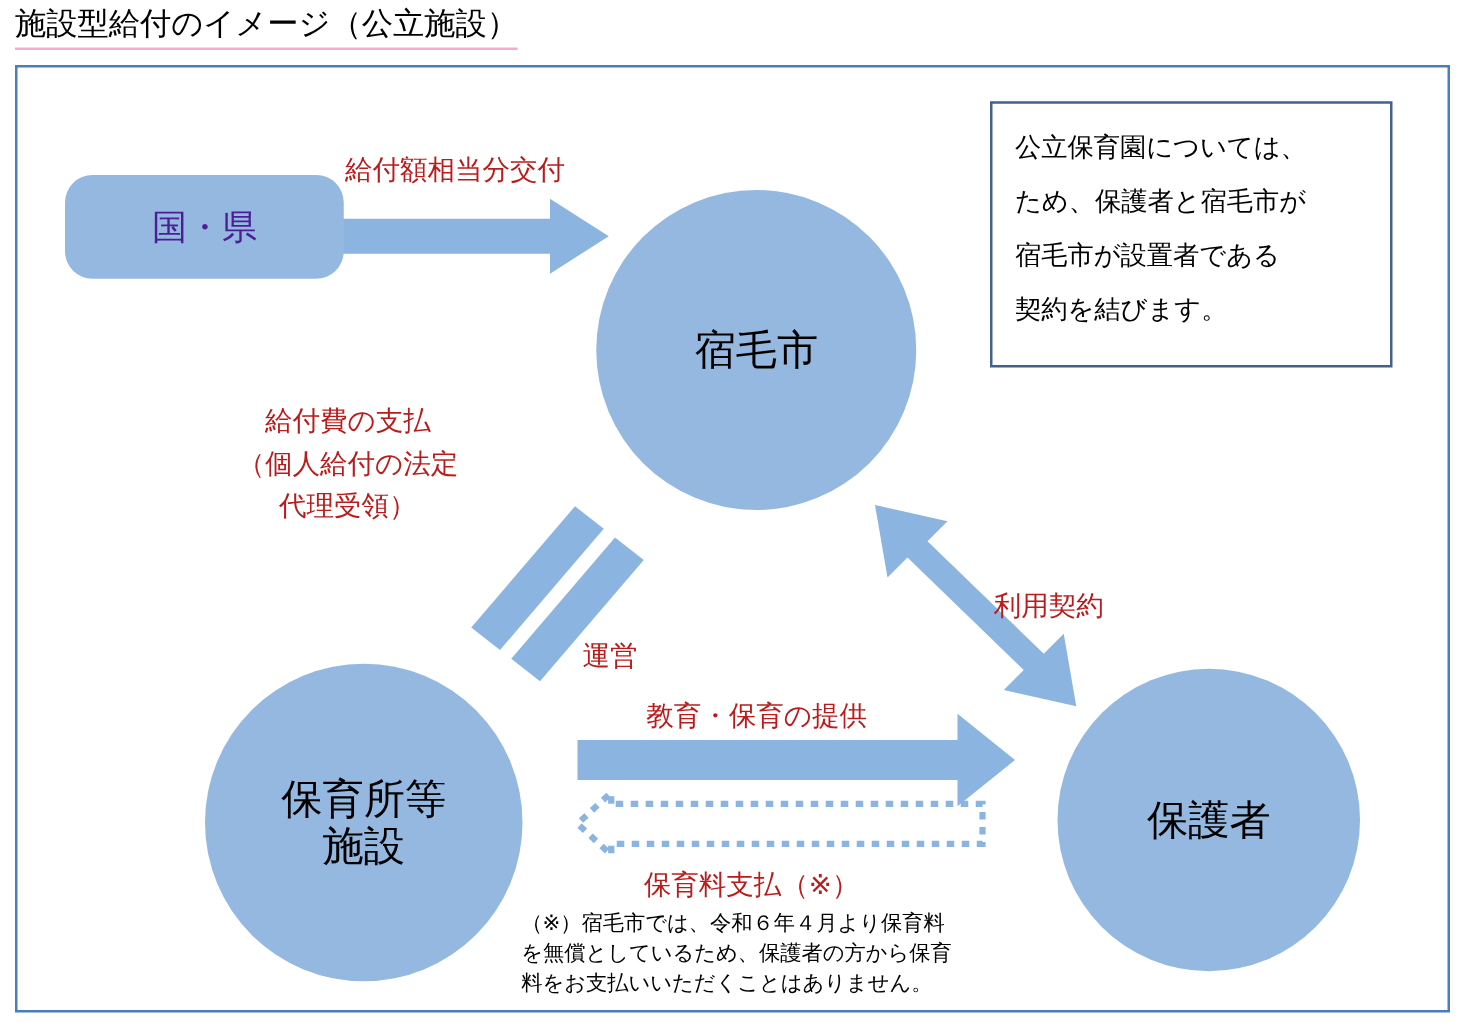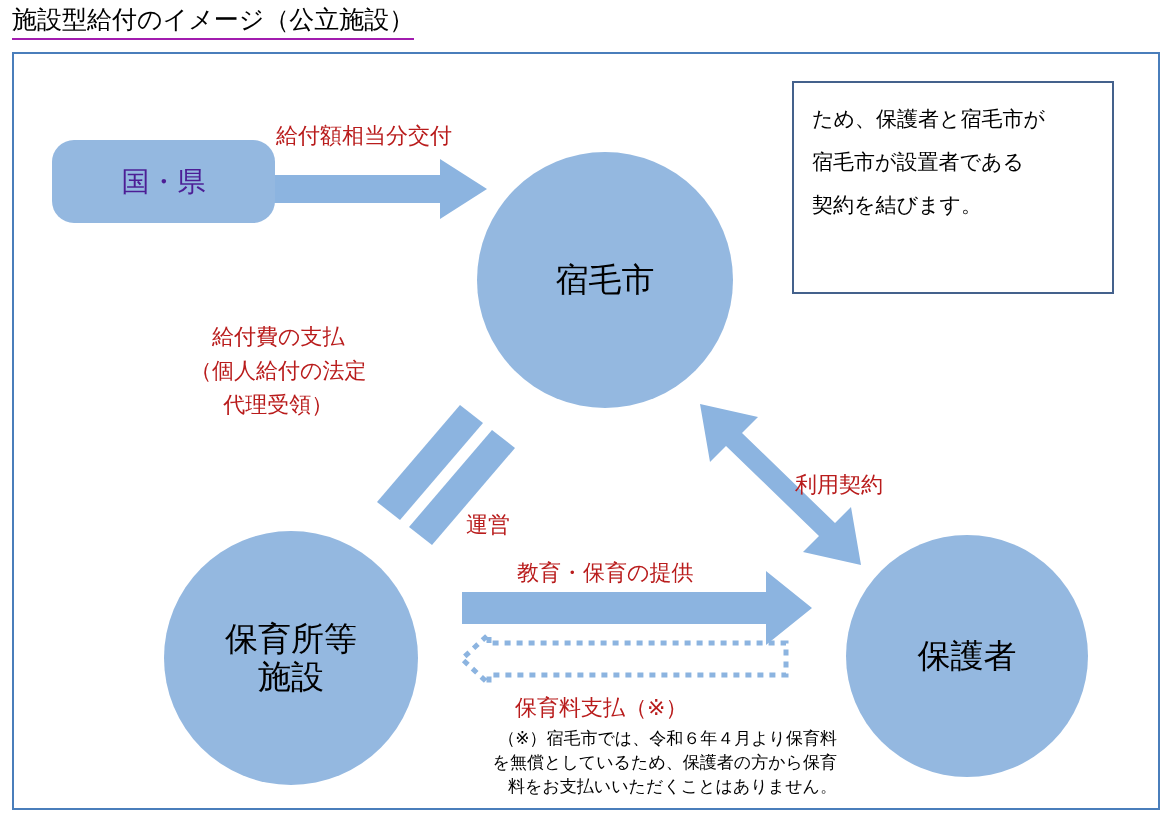--- a/index.html
+++ b/index.html
@@ -19,21 +19,21 @@
   
   #page-title {
     position: absolute;
     left: 12px;
     top: 2px;
     font-size: 25px;
     font-weight: 400;
     letter-spacing: 0px;
     line-height: 34px;
     color: #000;
-    border-bottom: 2px solid #a21caf;
+    border-bottom: 2px solid #f9a8d4;
     padding-bottom: 2px;
     white-space: nowrap;
   }
 
   
   #diagram-frame {
     position: absolute;
     left: 12px;
     top: 52px;
     width: 1148px;
@@ -110,21 +110,21 @@
   #label-fee        { left: 515px; top: 692px; }
 
   #footnote {
     position: absolute;
     left: 417px;
     top: 727px;
     width: 420px;
     font-size: 17px;
     line-height: 24px;
     color: #000;
-    text-align: right;
+    text-align: left;
     white-space: pre-line;
   }
 
   
   #arrows {
     position: absolute;
     left: 0;
     top: 0;
     width: 1174px;
     height: 824px;
@@ -185,16 +185,17 @@
 
 <div class="edge-label" id="label-provide">教育・保育の提供</div>
 
 <div class="edge-label" id="label-fee">保育料支払（※）</div>
 
 <div id="footnote">（※）宿毛市では、令和６年４月より保育料
 を無償としているため、保護者の方から保育
 料をお支払いいただくことはありません。</div>
 
 <div id="note-box">
+  <div class="note-line">公立保育園については、</div>
   <div class="note-line">ため、保護者と宿毛市が</div>
   <div class="note-line">宿毛市が設置者である</div>
   <div class="note-line">契約を結びます。</div>
 </div>
 
 </body></html>

